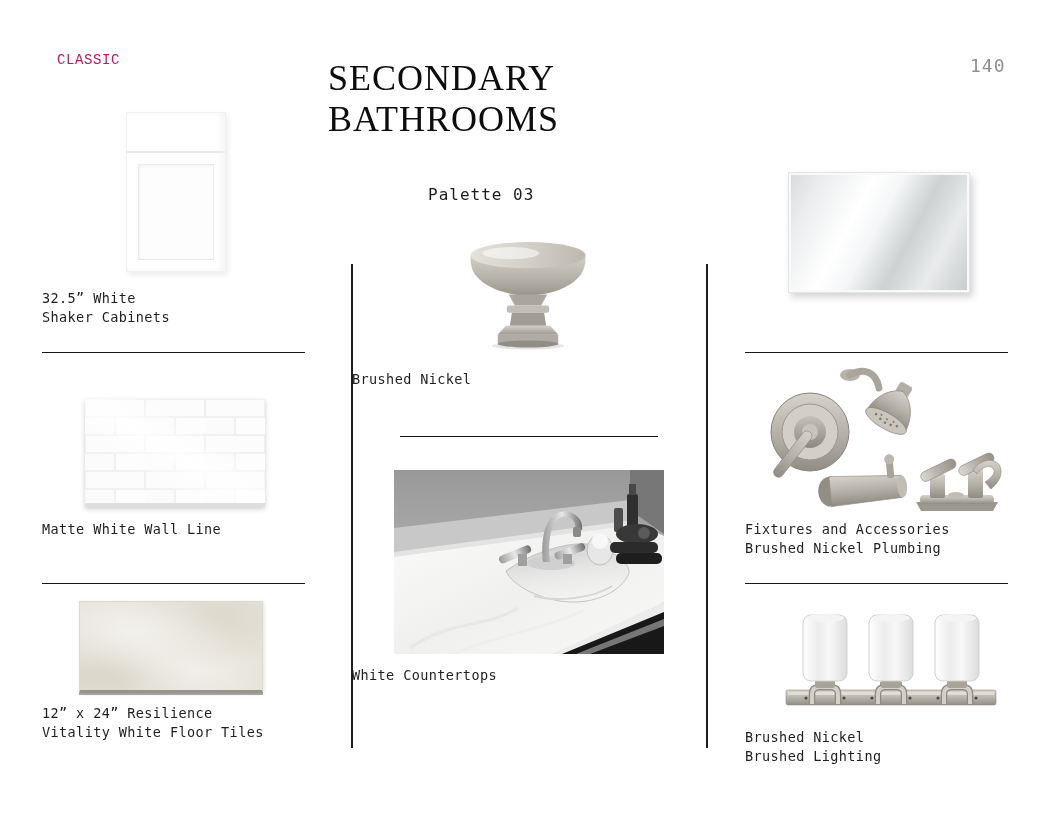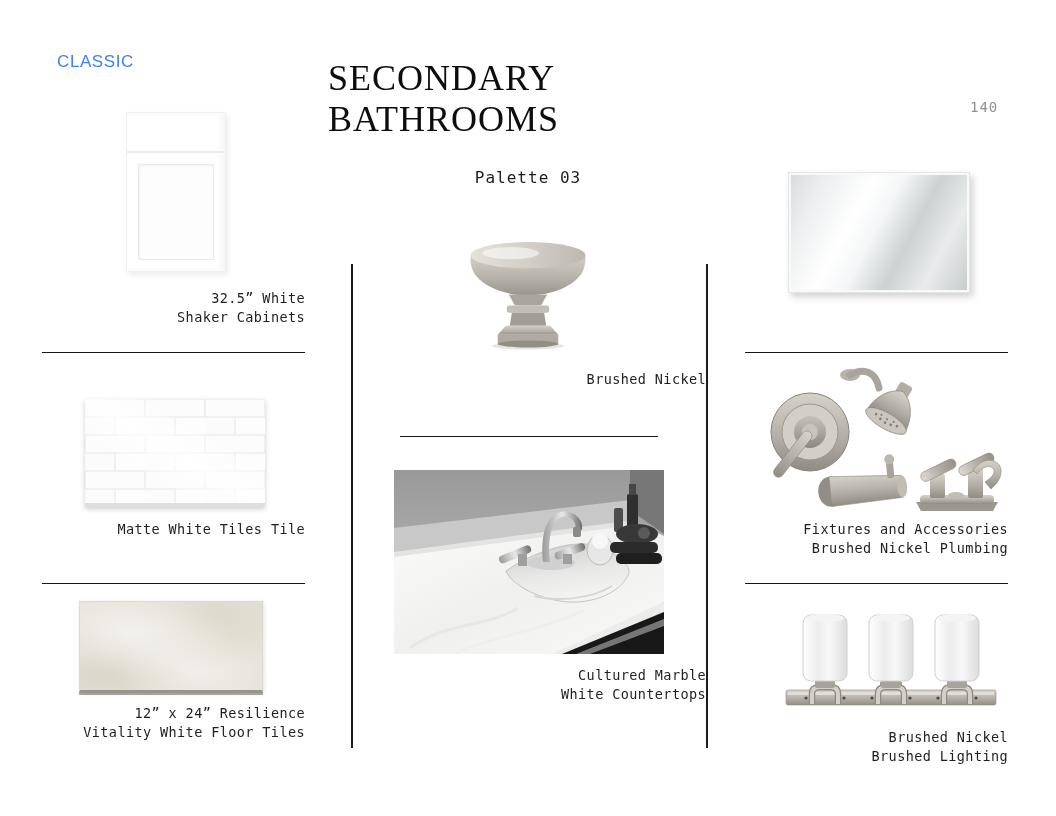--- a/index.html
+++ b/index.html
@@ -2,36 +2,36 @@
 <html><head>
 <meta charset="utf-8">
 <style>
   html,body{margin:0;padding:0;background:#ffffff;}
   .page{
     position:relative;width:1056px;height:816px;background:#ffffff;overflow:hidden;
     font-family:"DejaVu Sans Mono","Liberation Mono",monospace;color:#1f1f1f;
   }
   .abs{position:absolute;}
   .classic{
-    font-family:Liberation Sans, sans-serif;
-    font-size:17px;letter-spacing:0.6px;color:#3b82f6;
-  }
-  .pagenum{font-size:14px;letter-spacing:1px;color:#8f8f8f;margin-top:44px;}
+    font-family:Liberation Mono, monospace;
+    font-size:14px;letter-spacing:0.6px;color:#be185d;
+  }
+  .pagenum{font-size:18px;letter-spacing:1px;color:#8f8f8f;}
   .title{
     font-family:"Liberation Serif","DejaVu Serif",serif;
     font-size:36px;line-height:41px;letter-spacing:1px;color:#0d0d0d;
     text-align:left;width:400px;left:328px;top:58px;
   }
   .subtitle{
     font-size:16px;letter-spacing:1px;color:#1c1c1c;
-    text-align:center;width:200px;left:428px;top:168px;
+    text-align:left;width:200px;left:428px;top:185px;
   }
   .label{
     font-size:13.5px;letter-spacing:0.4px;line-height:19px;color:#1f1f1f;
-    text-align:right;
+    text-align:left;
   }
   .label span{display:block;}
   .hr{height:1px;background:#161616;}
   .vr{width:1.5px;background:#1c1c1c;}
   .img-wrap{position:absolute;}
   .img-wrap svg{display:block;width:100%;height:100%;}
 
   
   .cabinet{
     background:#ffffff;border:1px solid #eef0f1;
@@ -105,21 +105,21 @@
           <stop offset="0.50" stop-color="#ffffff" stop-opacity="0.85"></stop>
           <stop offset="0.70" stop-color="#ffffff" stop-opacity="0"></stop>
         </linearGradient>
       </defs>
       <rect width="180" height="108" fill="url(#brick)"></rect>
       <rect width="180" height="108" fill="url(#sheen)"></rect>
       <rect y="104" width="180" height="4" fill="#dededd"></rect>
     </svg>
   </div>
   <div class="abs label" style="left:42px;top:520px;width:263px;">
-    <span>Matte White Tiles Tile</span>
+    <span>Matte White Wall Line</span>
   </div>
   <div class="abs hr" style="left:42px;top:583px;width:263px;"></div>
 
   <div class="img-wrap floor" style="left:79px;top:601px;width:182px;height:88px;"></div>
   <div class="abs label" style="left:42px;top:704px;width:263px;">
     <span>12” x 24” Resilience</span>
     <span>Vitality White Floor Tiles</span>
   </div>
 
   <div class="img-wrap" style="left:462px;top:234px;width:132px;height:116px;">
@@ -204,21 +204,20 @@
       <rect x="220" y="38" width="9" height="24" rx="2" fill="#4d4d4d"></rect>
       <ellipse cx="243" cy="64" rx="21" ry="10" fill="#383838"></ellipse>
       <circle cx="250" cy="63" r="6" fill="#5a5a5a"></circle>
       <ellipse cx="206" cy="80" rx="13" ry="15" fill="#e9e9e9" opacity="0.85" stroke="#b3b3b3"></ellipse>
       <circle cx="206" cy="71" r="8" fill="#f7f7f7"></circle>
       <rect x="216" y="72" width="48" height="11" rx="5" fill="#2b2b2b"></rect>
       <rect x="222" y="83" width="46" height="11" rx="5" fill="#1e1e1e"></rect>
     </svg>
   </div>
   <div class="abs label" style="left:352px;top:666px;width:354px;">
-    <span>Cultured Marble</span>
     <span>White Countertops</span>
   </div>
 
   <div class="img-wrap mirror" style="left:788px;top:172px;width:180px;height:119px;"></div>
   <div class="abs hr" style="left:745px;top:352px;width:263px;"></div>
 
   <div class="img-wrap" style="left:750px;top:362px;width:255px;height:150px;">
     <svg viewBox="0 0 255 150">
       <defs>
         <linearGradient id="pl-nk" x1="0" y1="0" x2="0" y2="1">

